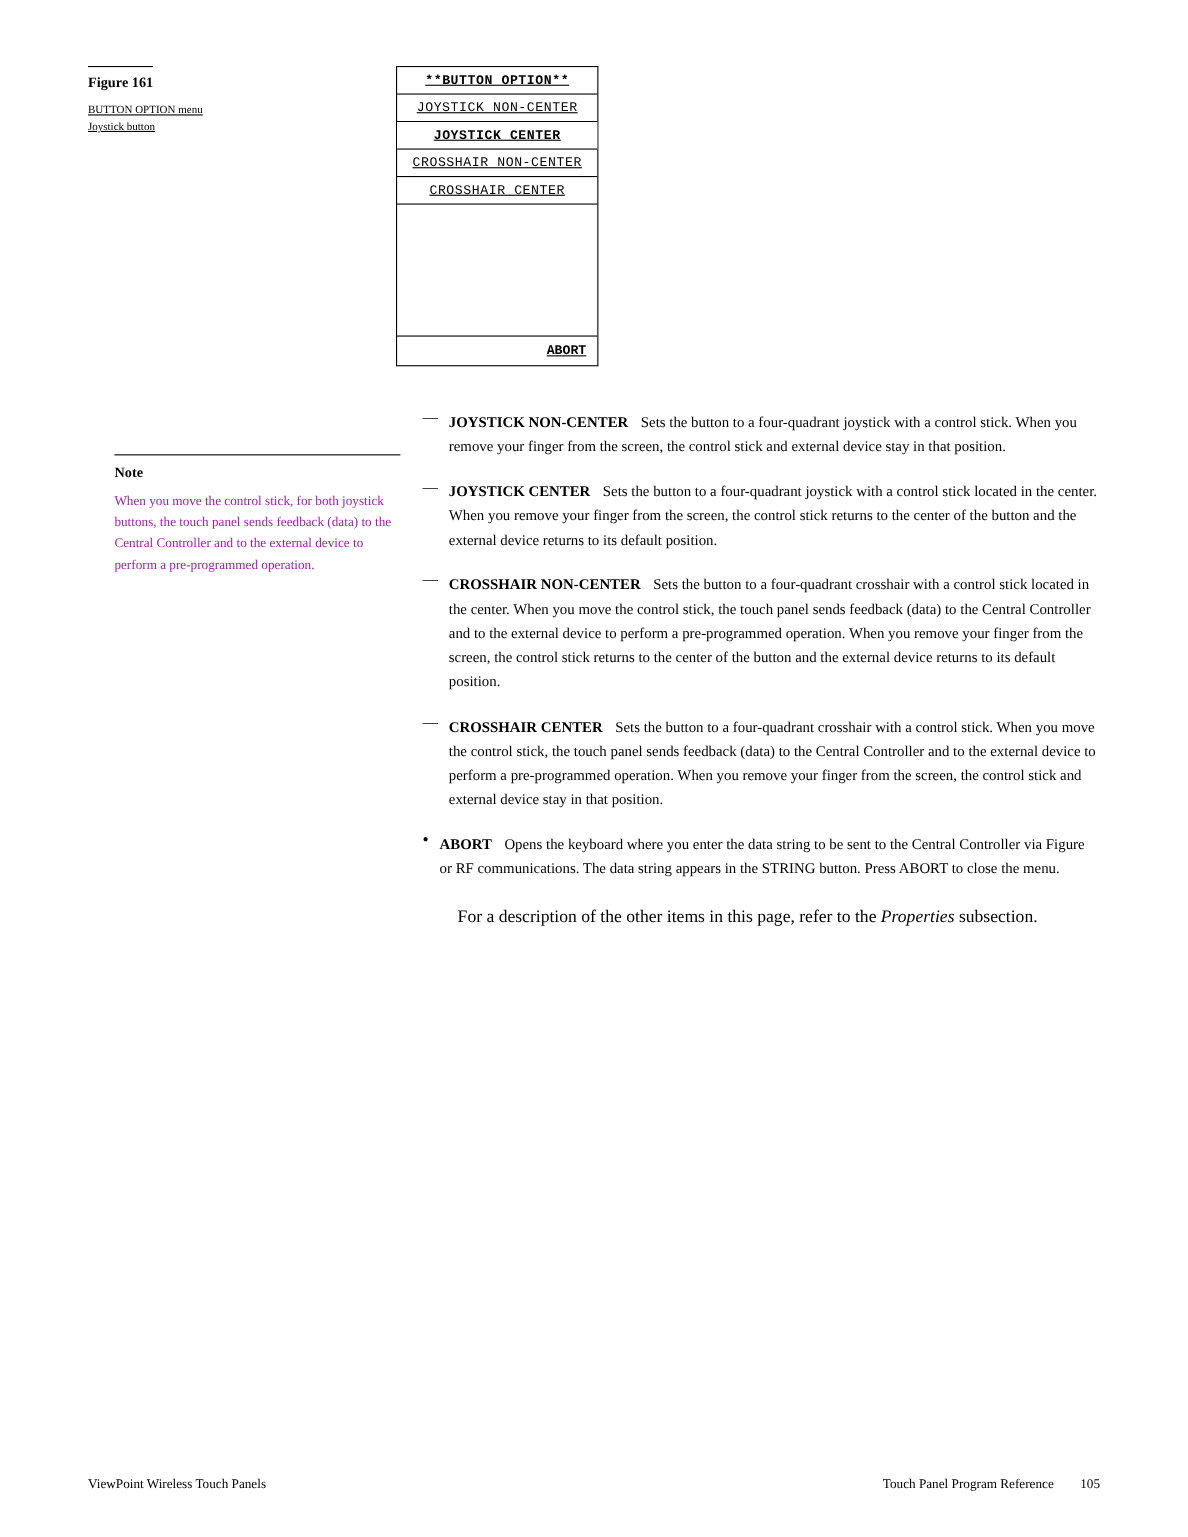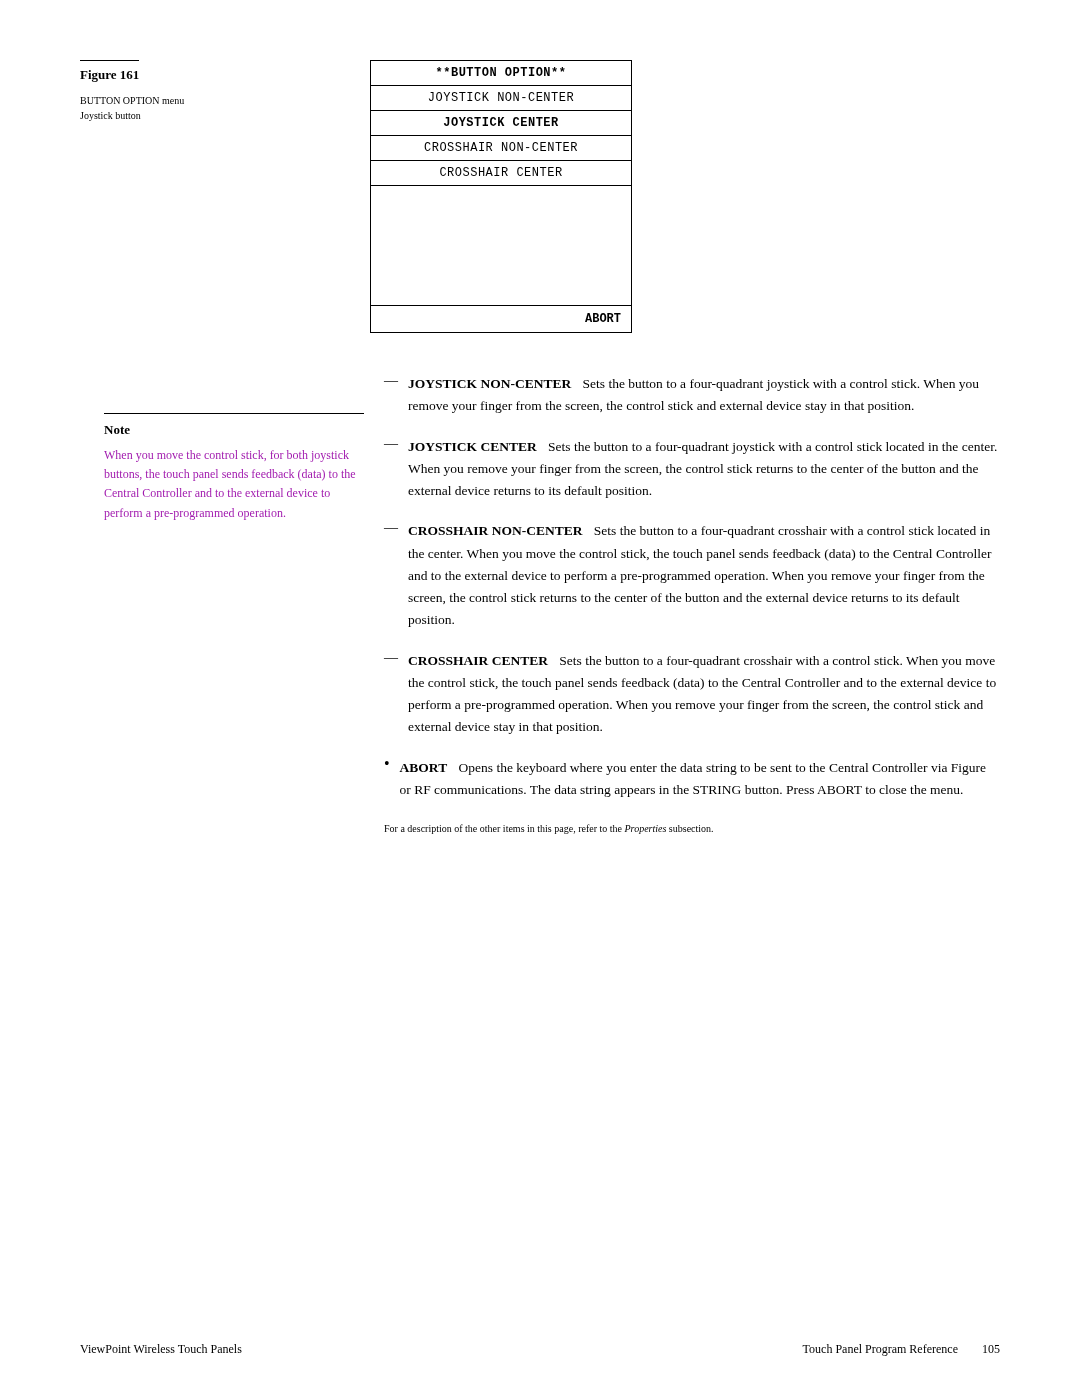--- a/index.html
+++ b/index.html
@@ -53,22 +53,22 @@
     }
 
     .figure-caption {
       font-size: 10px;
       margin-top: 4px;
       line-height: 1.5;
     }
 
     .menu-box {
       border: 1.5px solid #000;
-      width: 262px;
-      margin-left: 10px;
+      width: 184px;
+      margin-left: 0;
       font-family: 'Courier New', Courier, monospace;
       font-size: 12px;
     }
 
     .menu-item {
       padding: 5px 10px;
       border-bottom: 1px solid #000;
       text-align: center;
       font-family: 'Courier New', Courier, monospace;
       font-size: 12px;
@@ -151,24 +151,25 @@
     }
 
     .bullet-dot {
       flex-shrink: 0;
       margin-right: 10px;
       font-size: 16px;
       margin-top: -2px;
     }
 
     .for-description {
-      font-size: 10px;
+      font-size: 16px;
       line-height: 1.65;
       margin-top: 20px;
       margin-bottom: 30px;
+      margin-left: 32px;
     }
 
     .italic {
       font-style: italic;
     }
 
     .footer {
       position: absolute;
       bottom: 40px;
       left: 80px;
@@ -177,20 +178,21 @@
       justify-content: space-between;
       font-size: 12px;
       border-top: none;
       align-items: center;
     }
 
     .top-content {
       display: flex;
       flex-direction: row;
       margin-bottom: 40px;
+      text-decoration: underline;
     }
 
     .top-left {
       width: 280px;
       flex-shrink: 0;
     }
 
     .top-right {
       flex: 1;
     }

